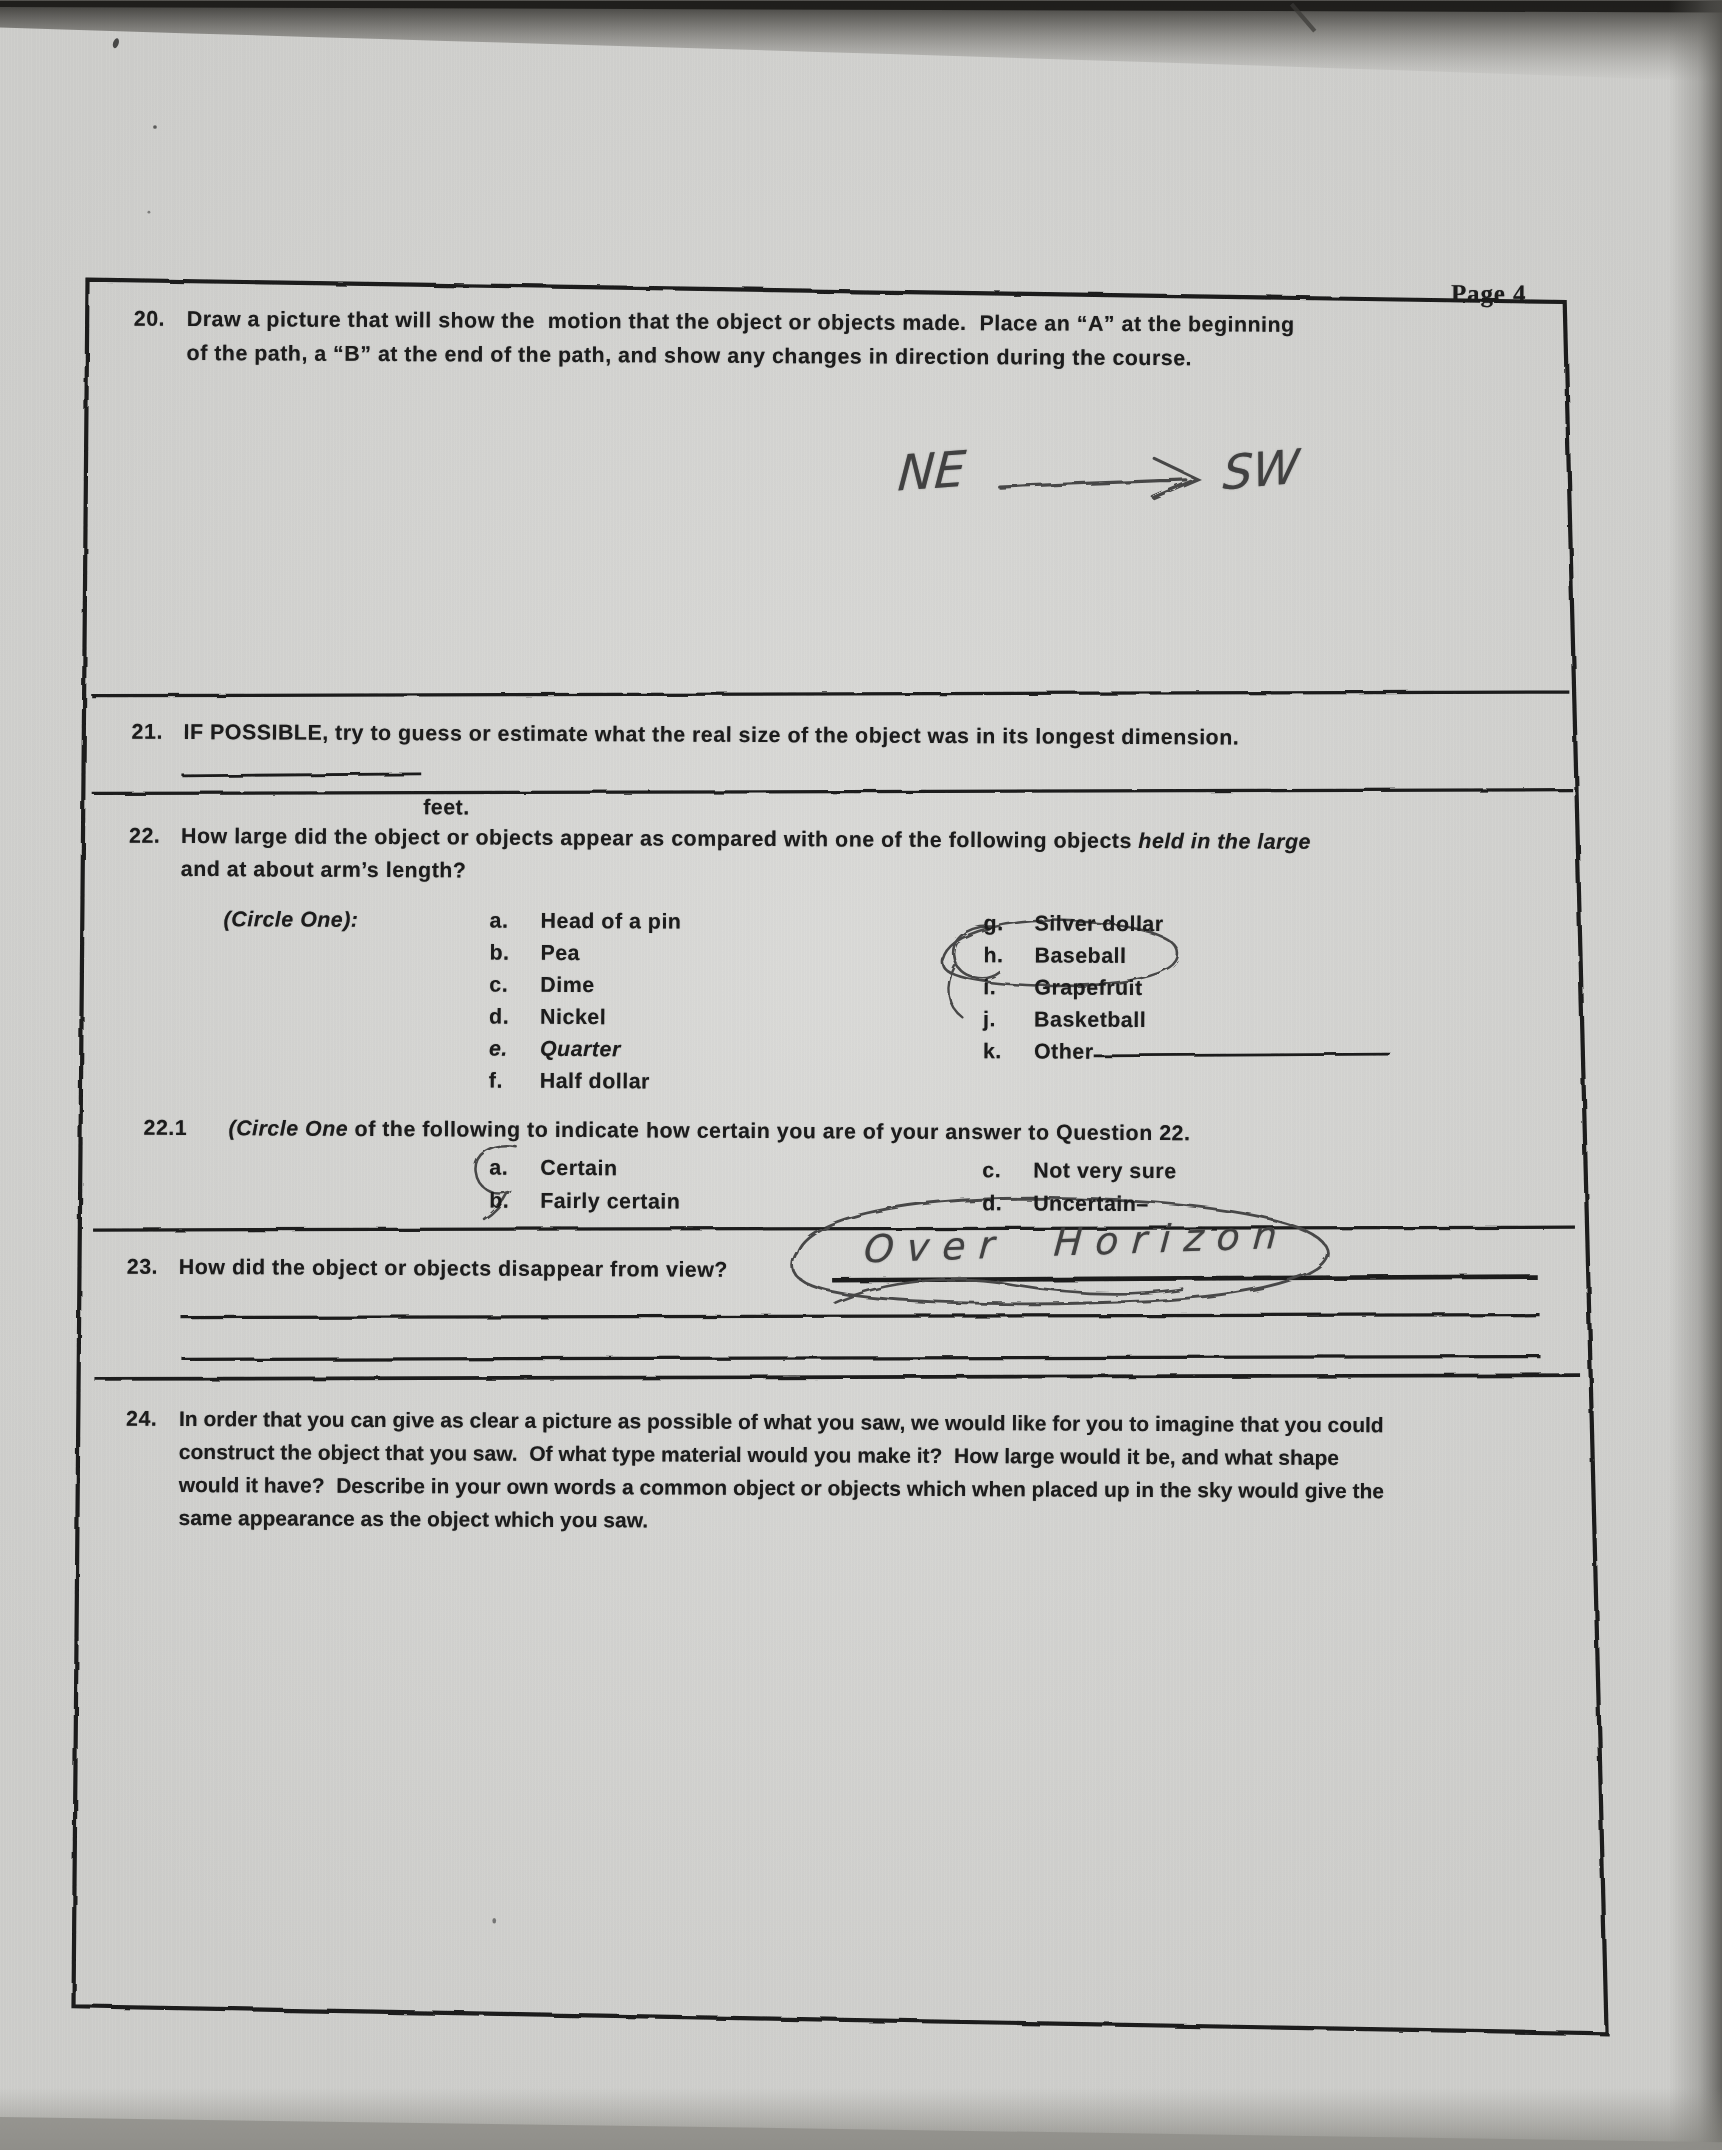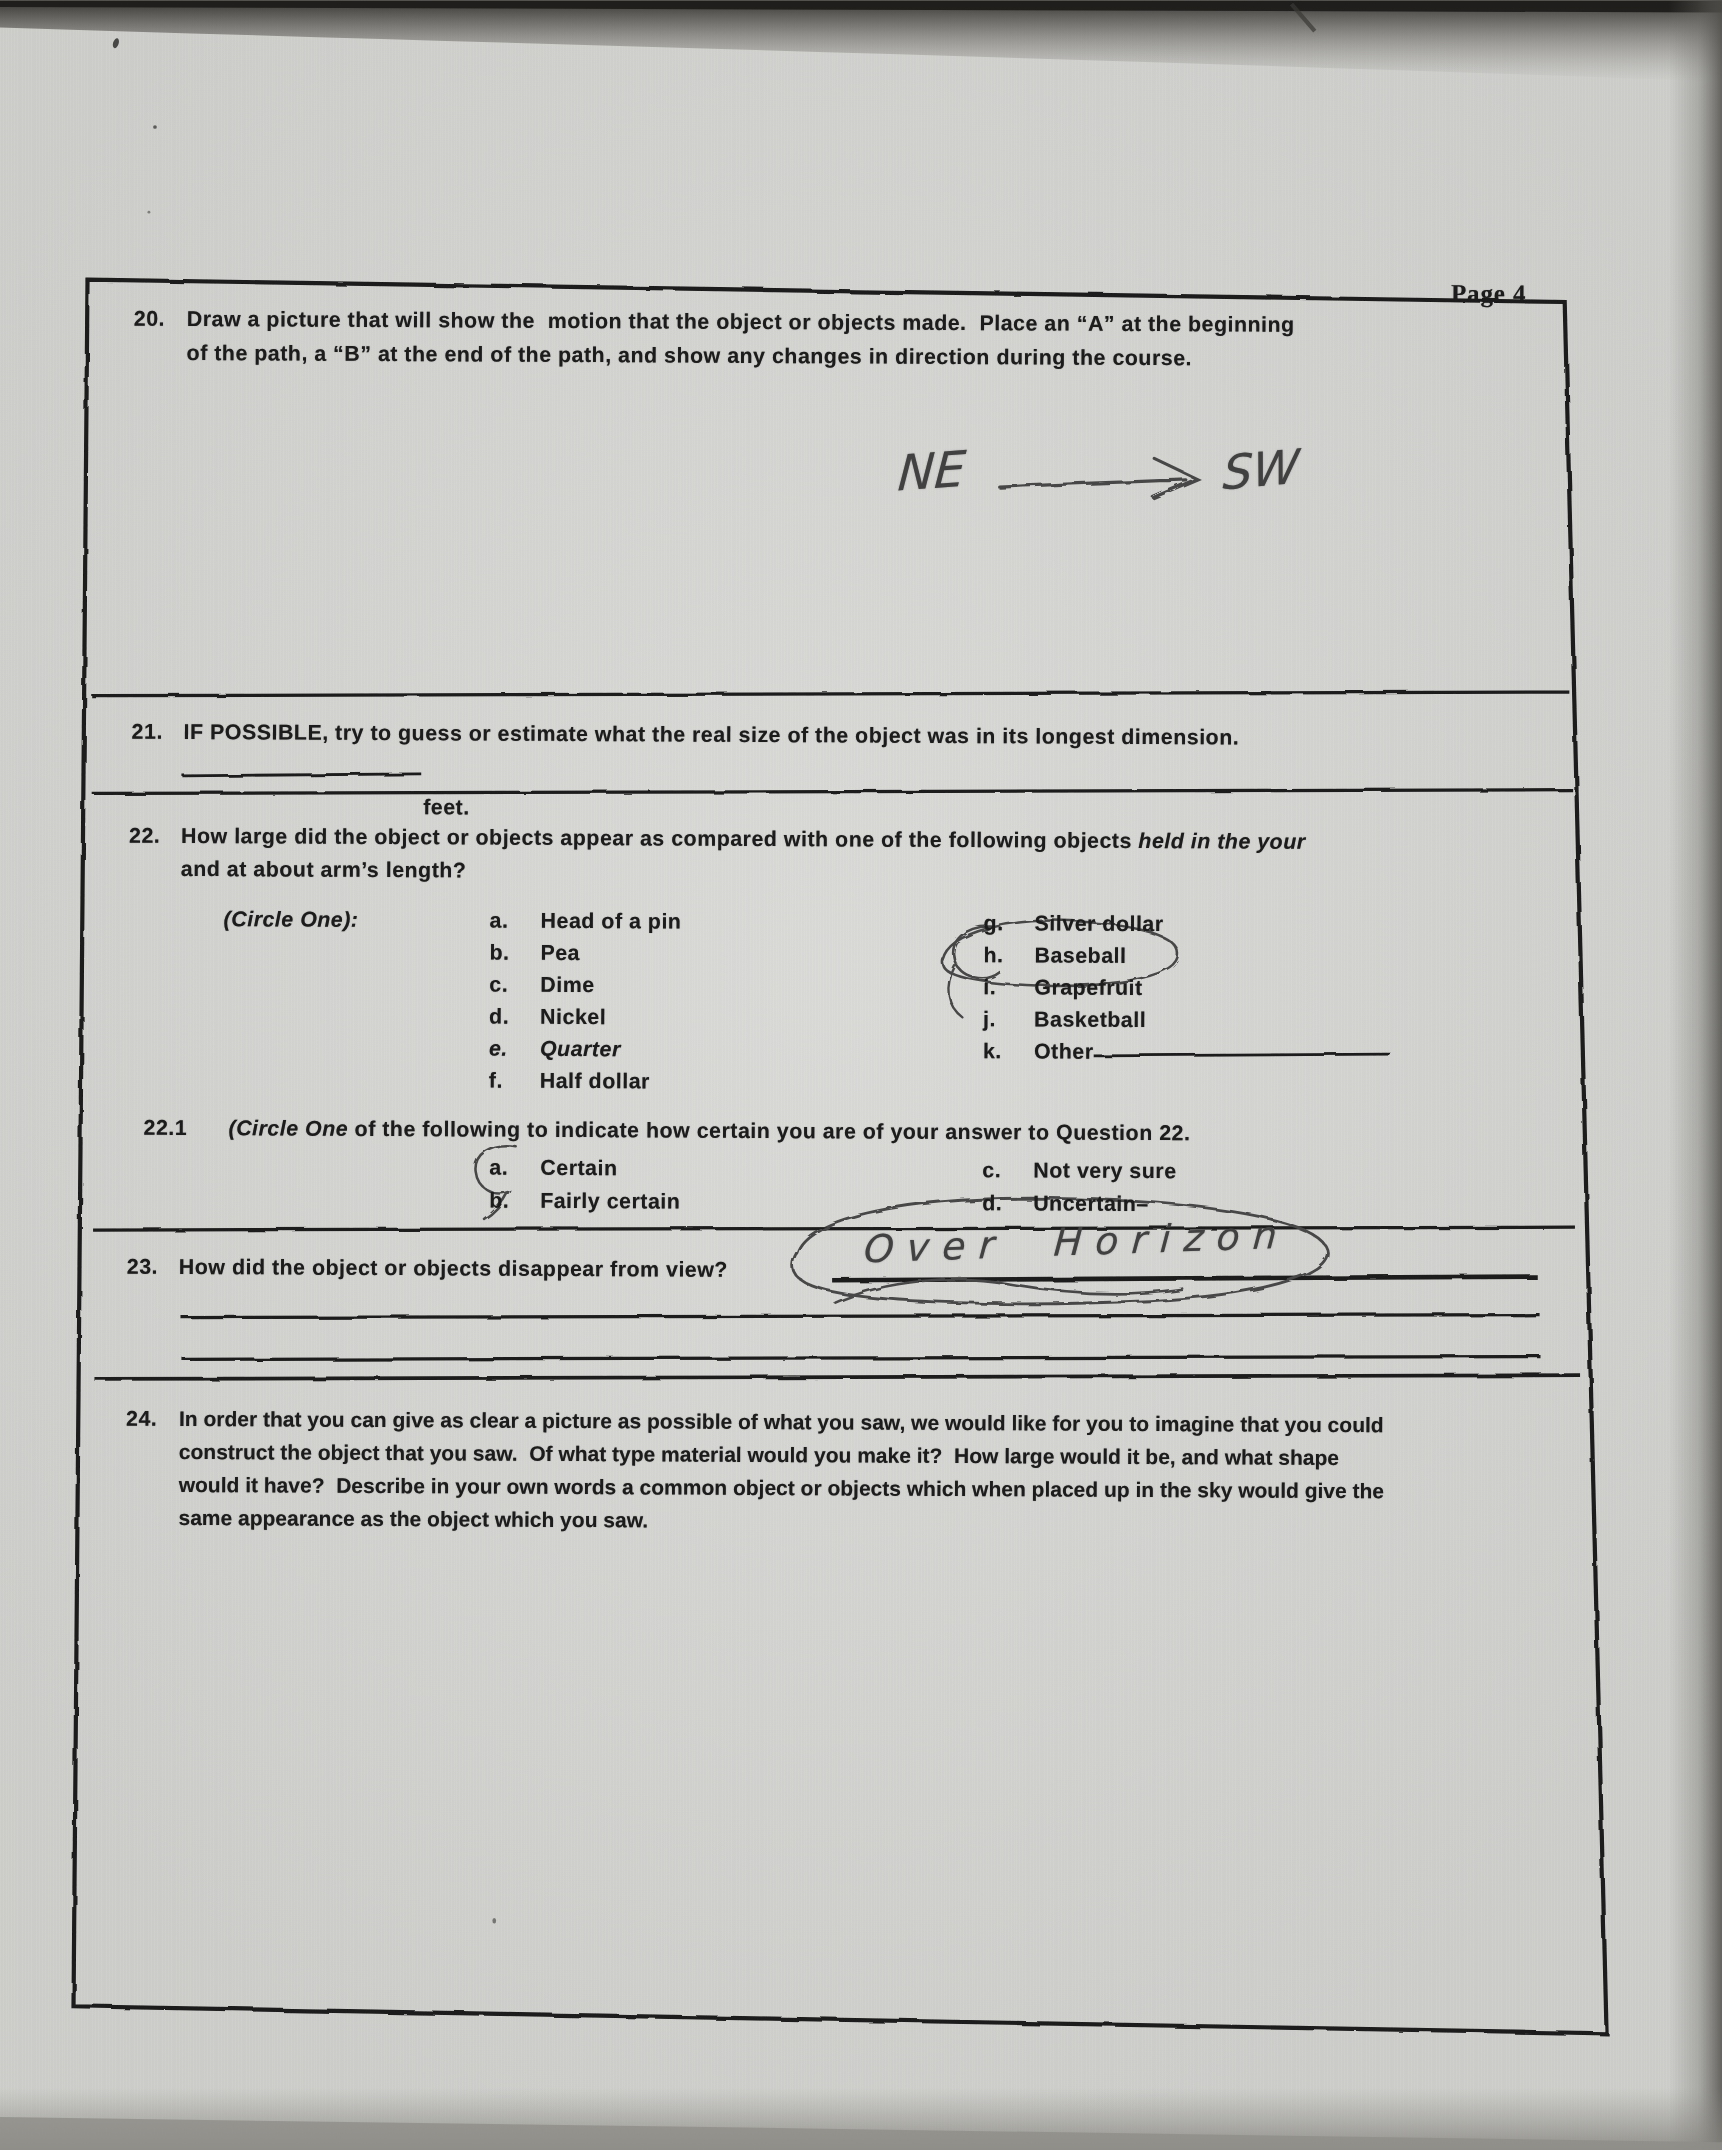--- a/index.html
+++ b/index.html
@@ -102,21 +102,21 @@
 
   <div class="t" style="left:134px;top:307px;text-align:right;">20.</div>
   <div class="t" style="left:187px;top:307px;">Draw a picture that will show the  motion that the object or objects made.  Place an “A” at the beginning</div>
   <div class="t" style="left:187px;top:341px;">of the path, a “B” at the end of the path, and show any changes in direction during the course.</div>
 
   <div class="t" style="left:134px;top:720px;">21.</div>
   <div class="t" style="left:186px;top:720px;">IF POSSIBLE, try to guess or estimate what the real size of the object was in its longest dimension.</div>
   <div class="t" style="left:426px;top:754px;margin-top:40px;">feet.</div>
 
   <div class="t" style="left:132px;top:824px;">22.</div>
-  <div class="t" style="left:184px;top:824px;"><span>How large did the object or objects appear as compared with one of the following objects </span><span class="it">held in the your</span></div>
+  <div class="t" style="left:184px;top:824px;"><span>How large did the object or objects appear as compared with one of the following objects </span><span class="it">held in the large</span></div>
   <div class="t" style="left:184px;top:857px;">and at about arm’s length?</div>
   <div class="t it" style="left:227px;top:907px;">(Circle One):</div>
 
   <div class="t" style="left:493px;top:907px;"><span class="lt">a.</span><span>Head of a pin</span></div>
   <div class="t" style="left:493px;top:939px;"><span class="lt">b.</span><span>Pea</span></div>
   <div class="t" style="left:493px;top:971px;"><span class="lt">c.</span><span>Dime</span></div>
   <div class="t" style="left:493px;top:1003px;"><span class="lt">d.</span><span>Nickel</span></div>
   <div class="t" style="left:493px;top:1035px;font-style:italic;"><span class="lt">e.</span><span>Quarter</span></div>
   <div class="t" style="left:493px;top:1067px;"><span class="lt">f.</span><span>Half dollar</span></div>
 

